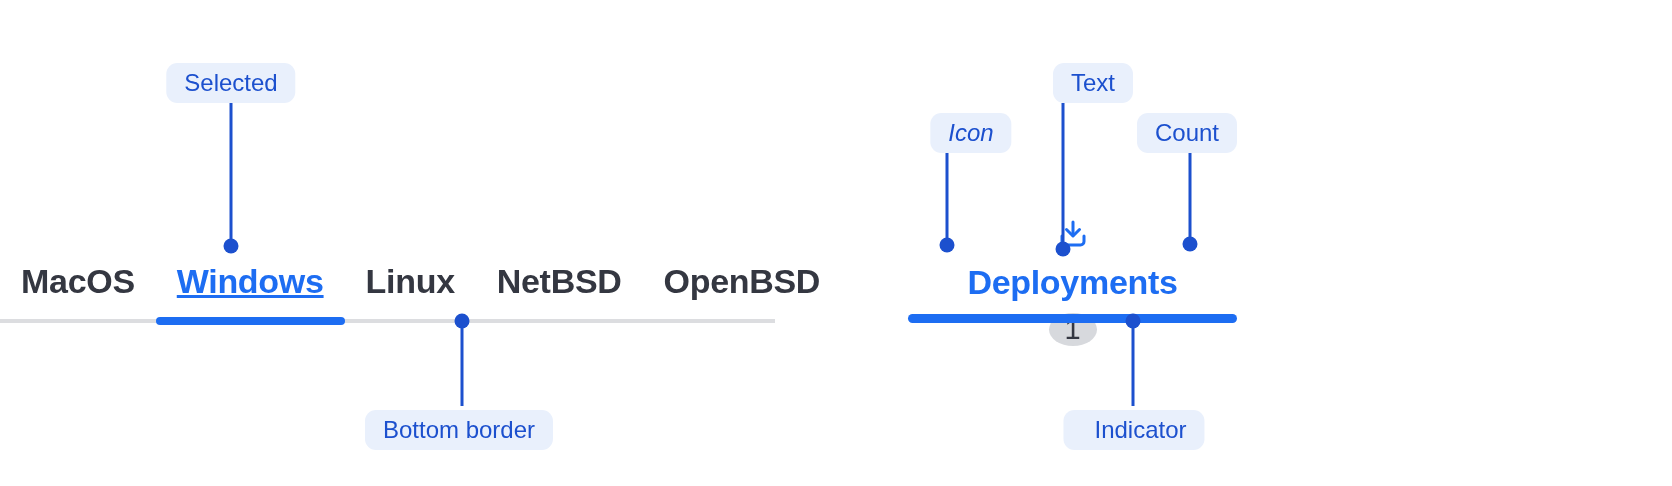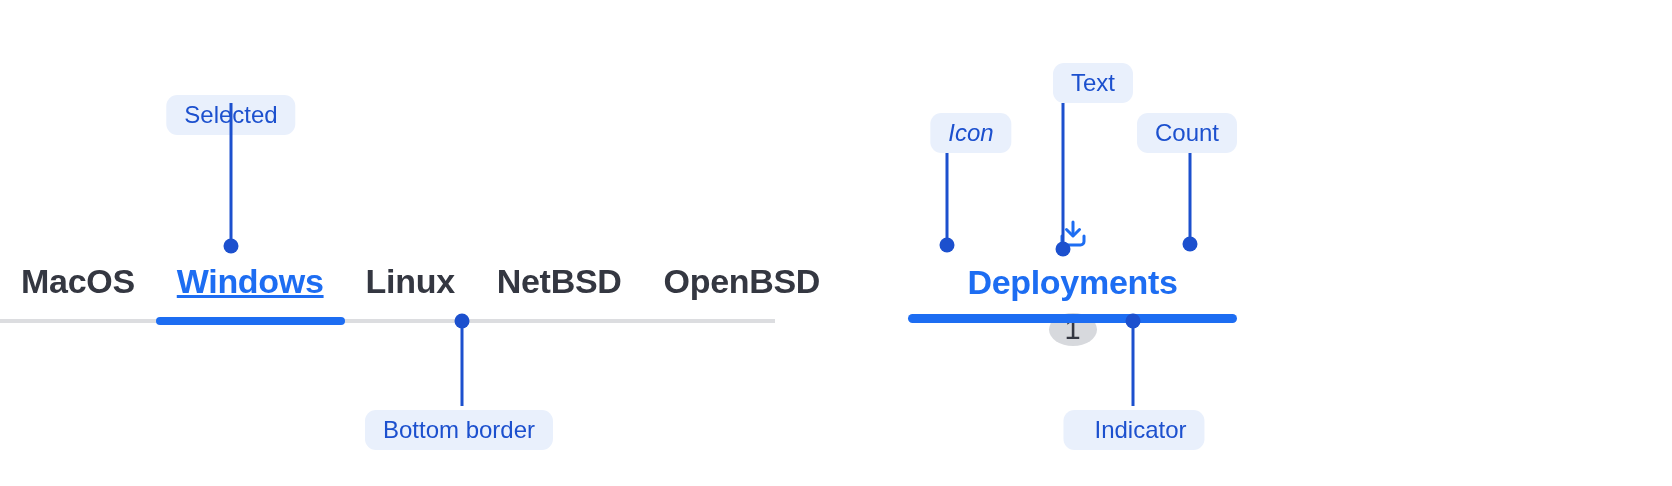--- a/index.html
+++ b/index.html
@@ -69,21 +69,21 @@
     position:absolute;width:3px;transform:translateX(-50%);
     background:var(--annotation-blue);
   }
   .adot{
     position:absolute;width:15px;height:15px;border-radius:50%;
     transform:translate(-50%,-50%);
     background:var(--annotation-blue);
   }
 
   
-  .pill-selected{left:231px;top:63px;margin-top:32px;}
+  .pill-selected{left:231px;top:63px;}
   .line-selected{left:231px;top:103px;height:141px;}
   .dot-selected{left:231px;top:246px;}
   .dot-border{left:462px;top:321px;}
   .line-border{left:462px;top:321px;height:85px;}
   .pill-border{left:459px;top:410px;}
 
   
   .pill-text{left:1063px;top:63px;margin-left:30px;}
   .line-text{left:1063px;top:103px;height:142px;}
   .dot-text{left:1063px;top:249px;}

